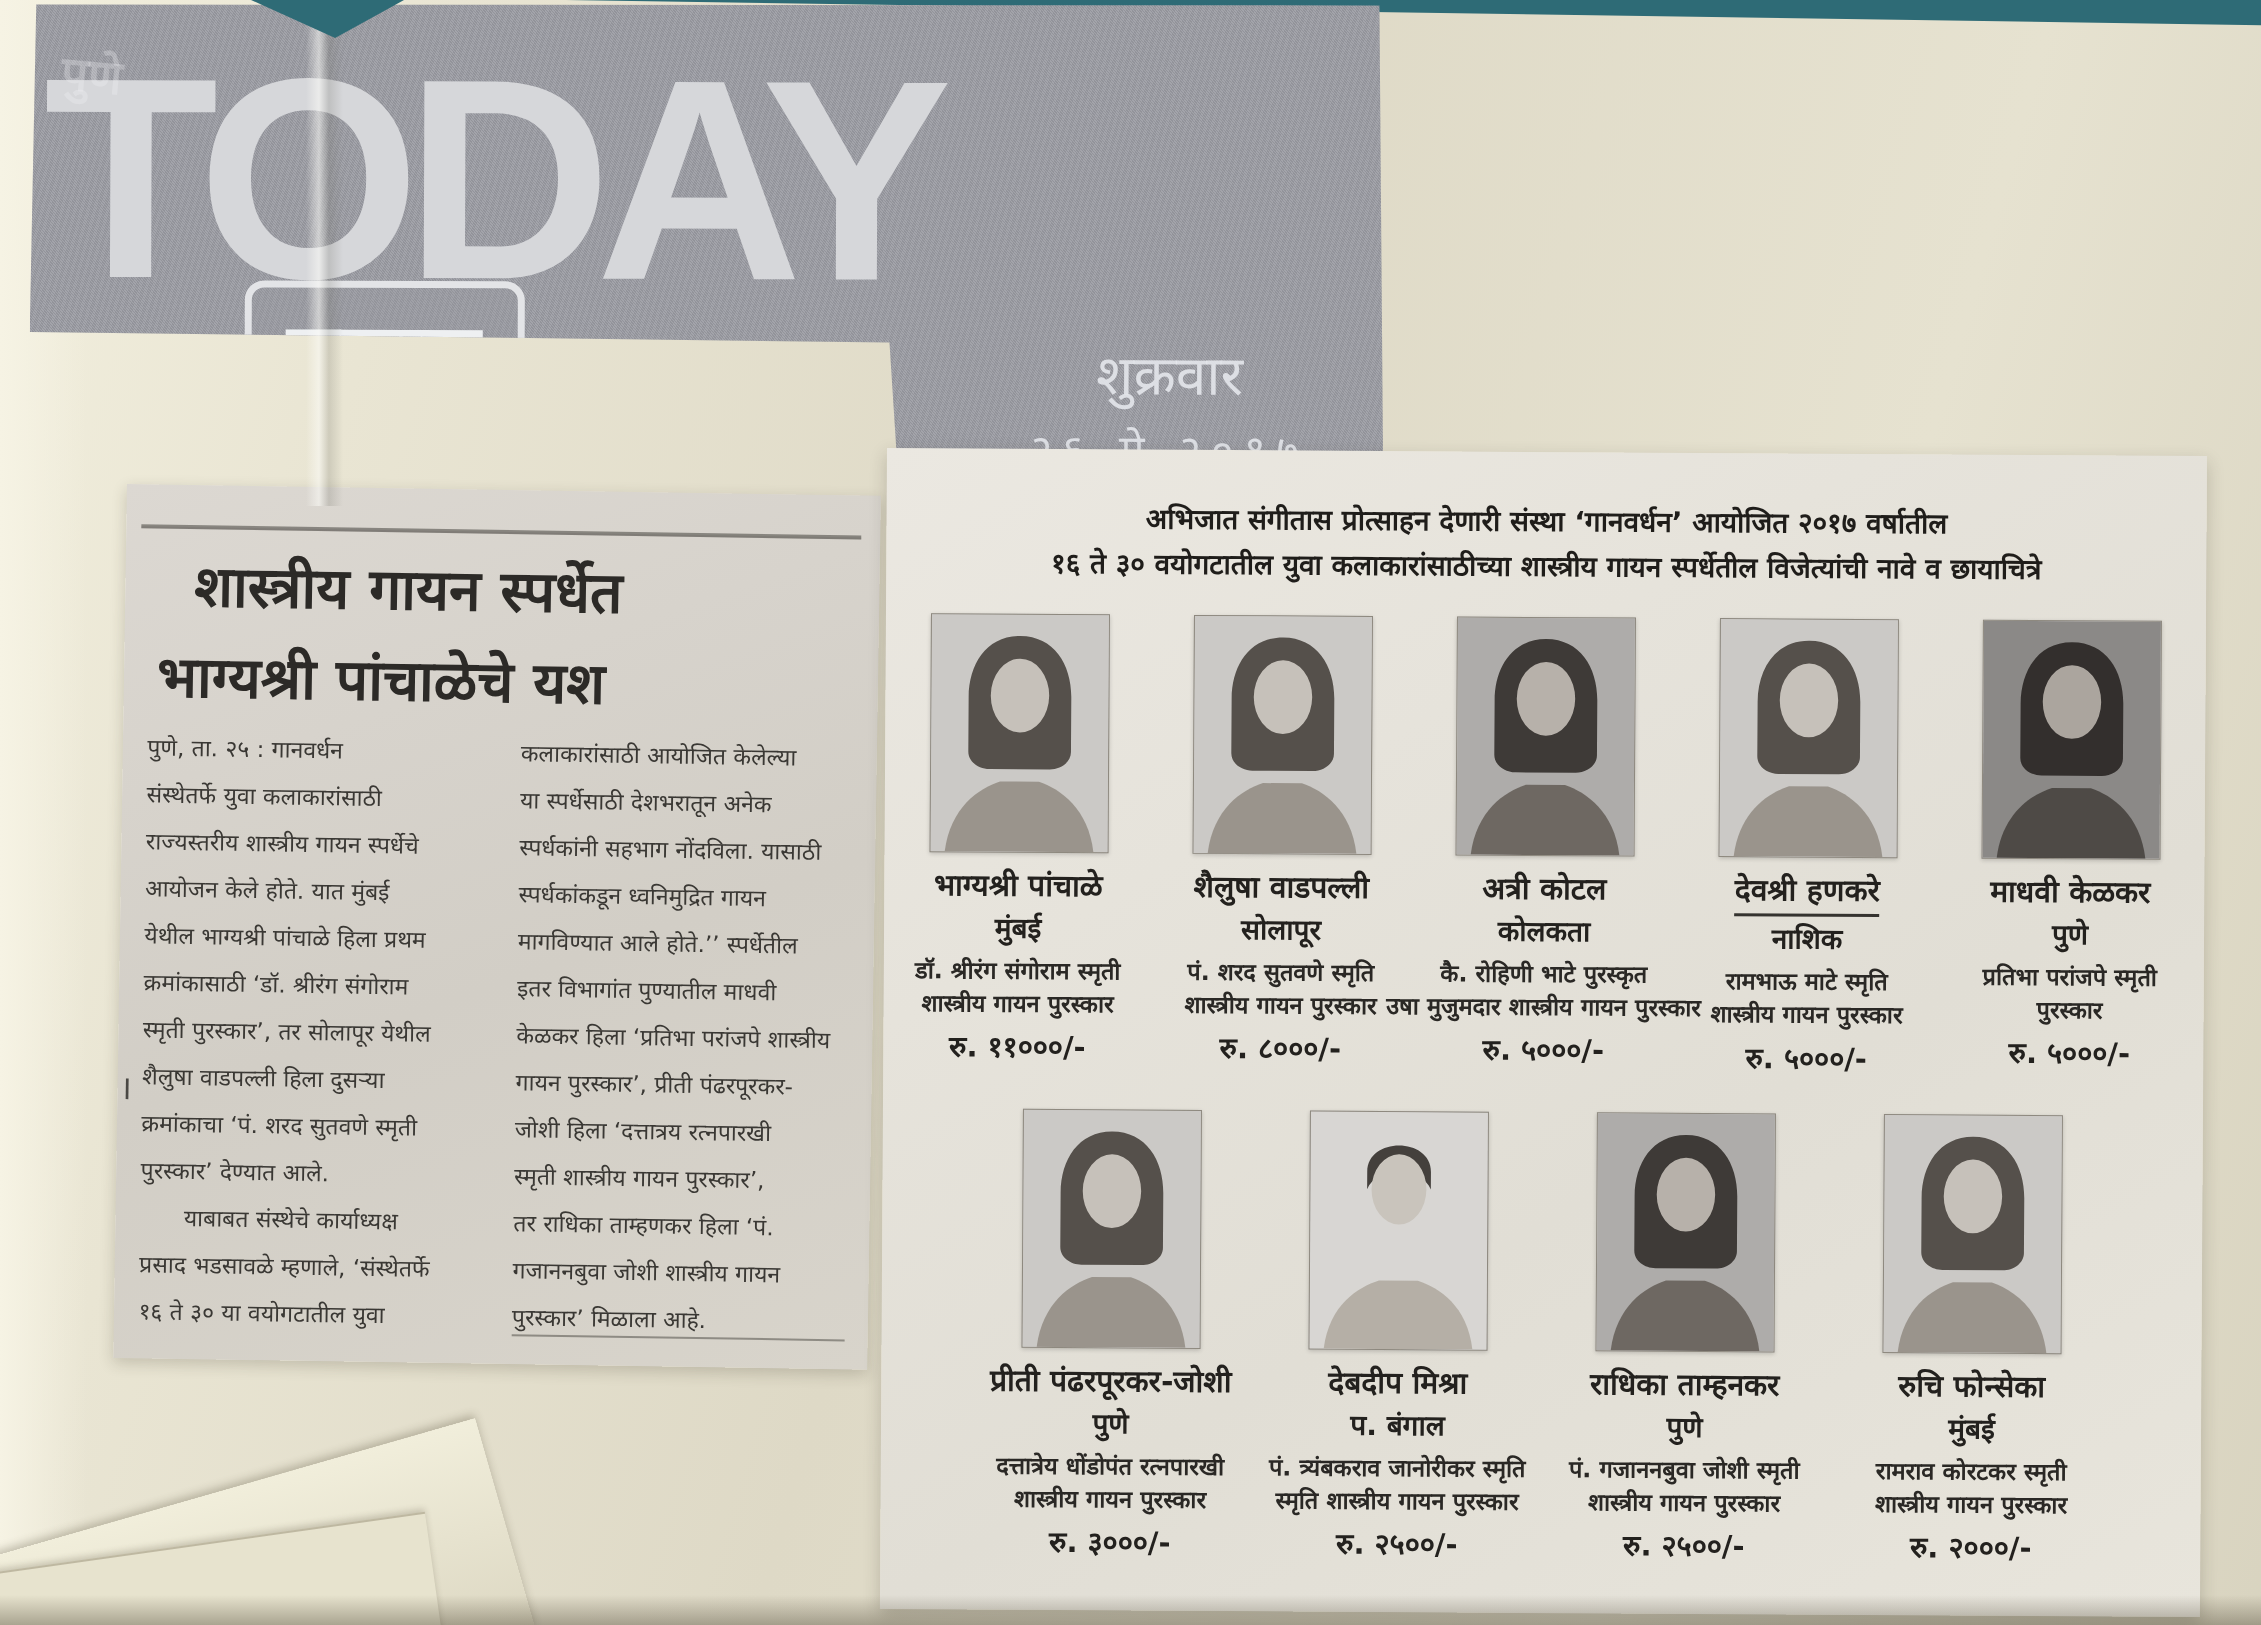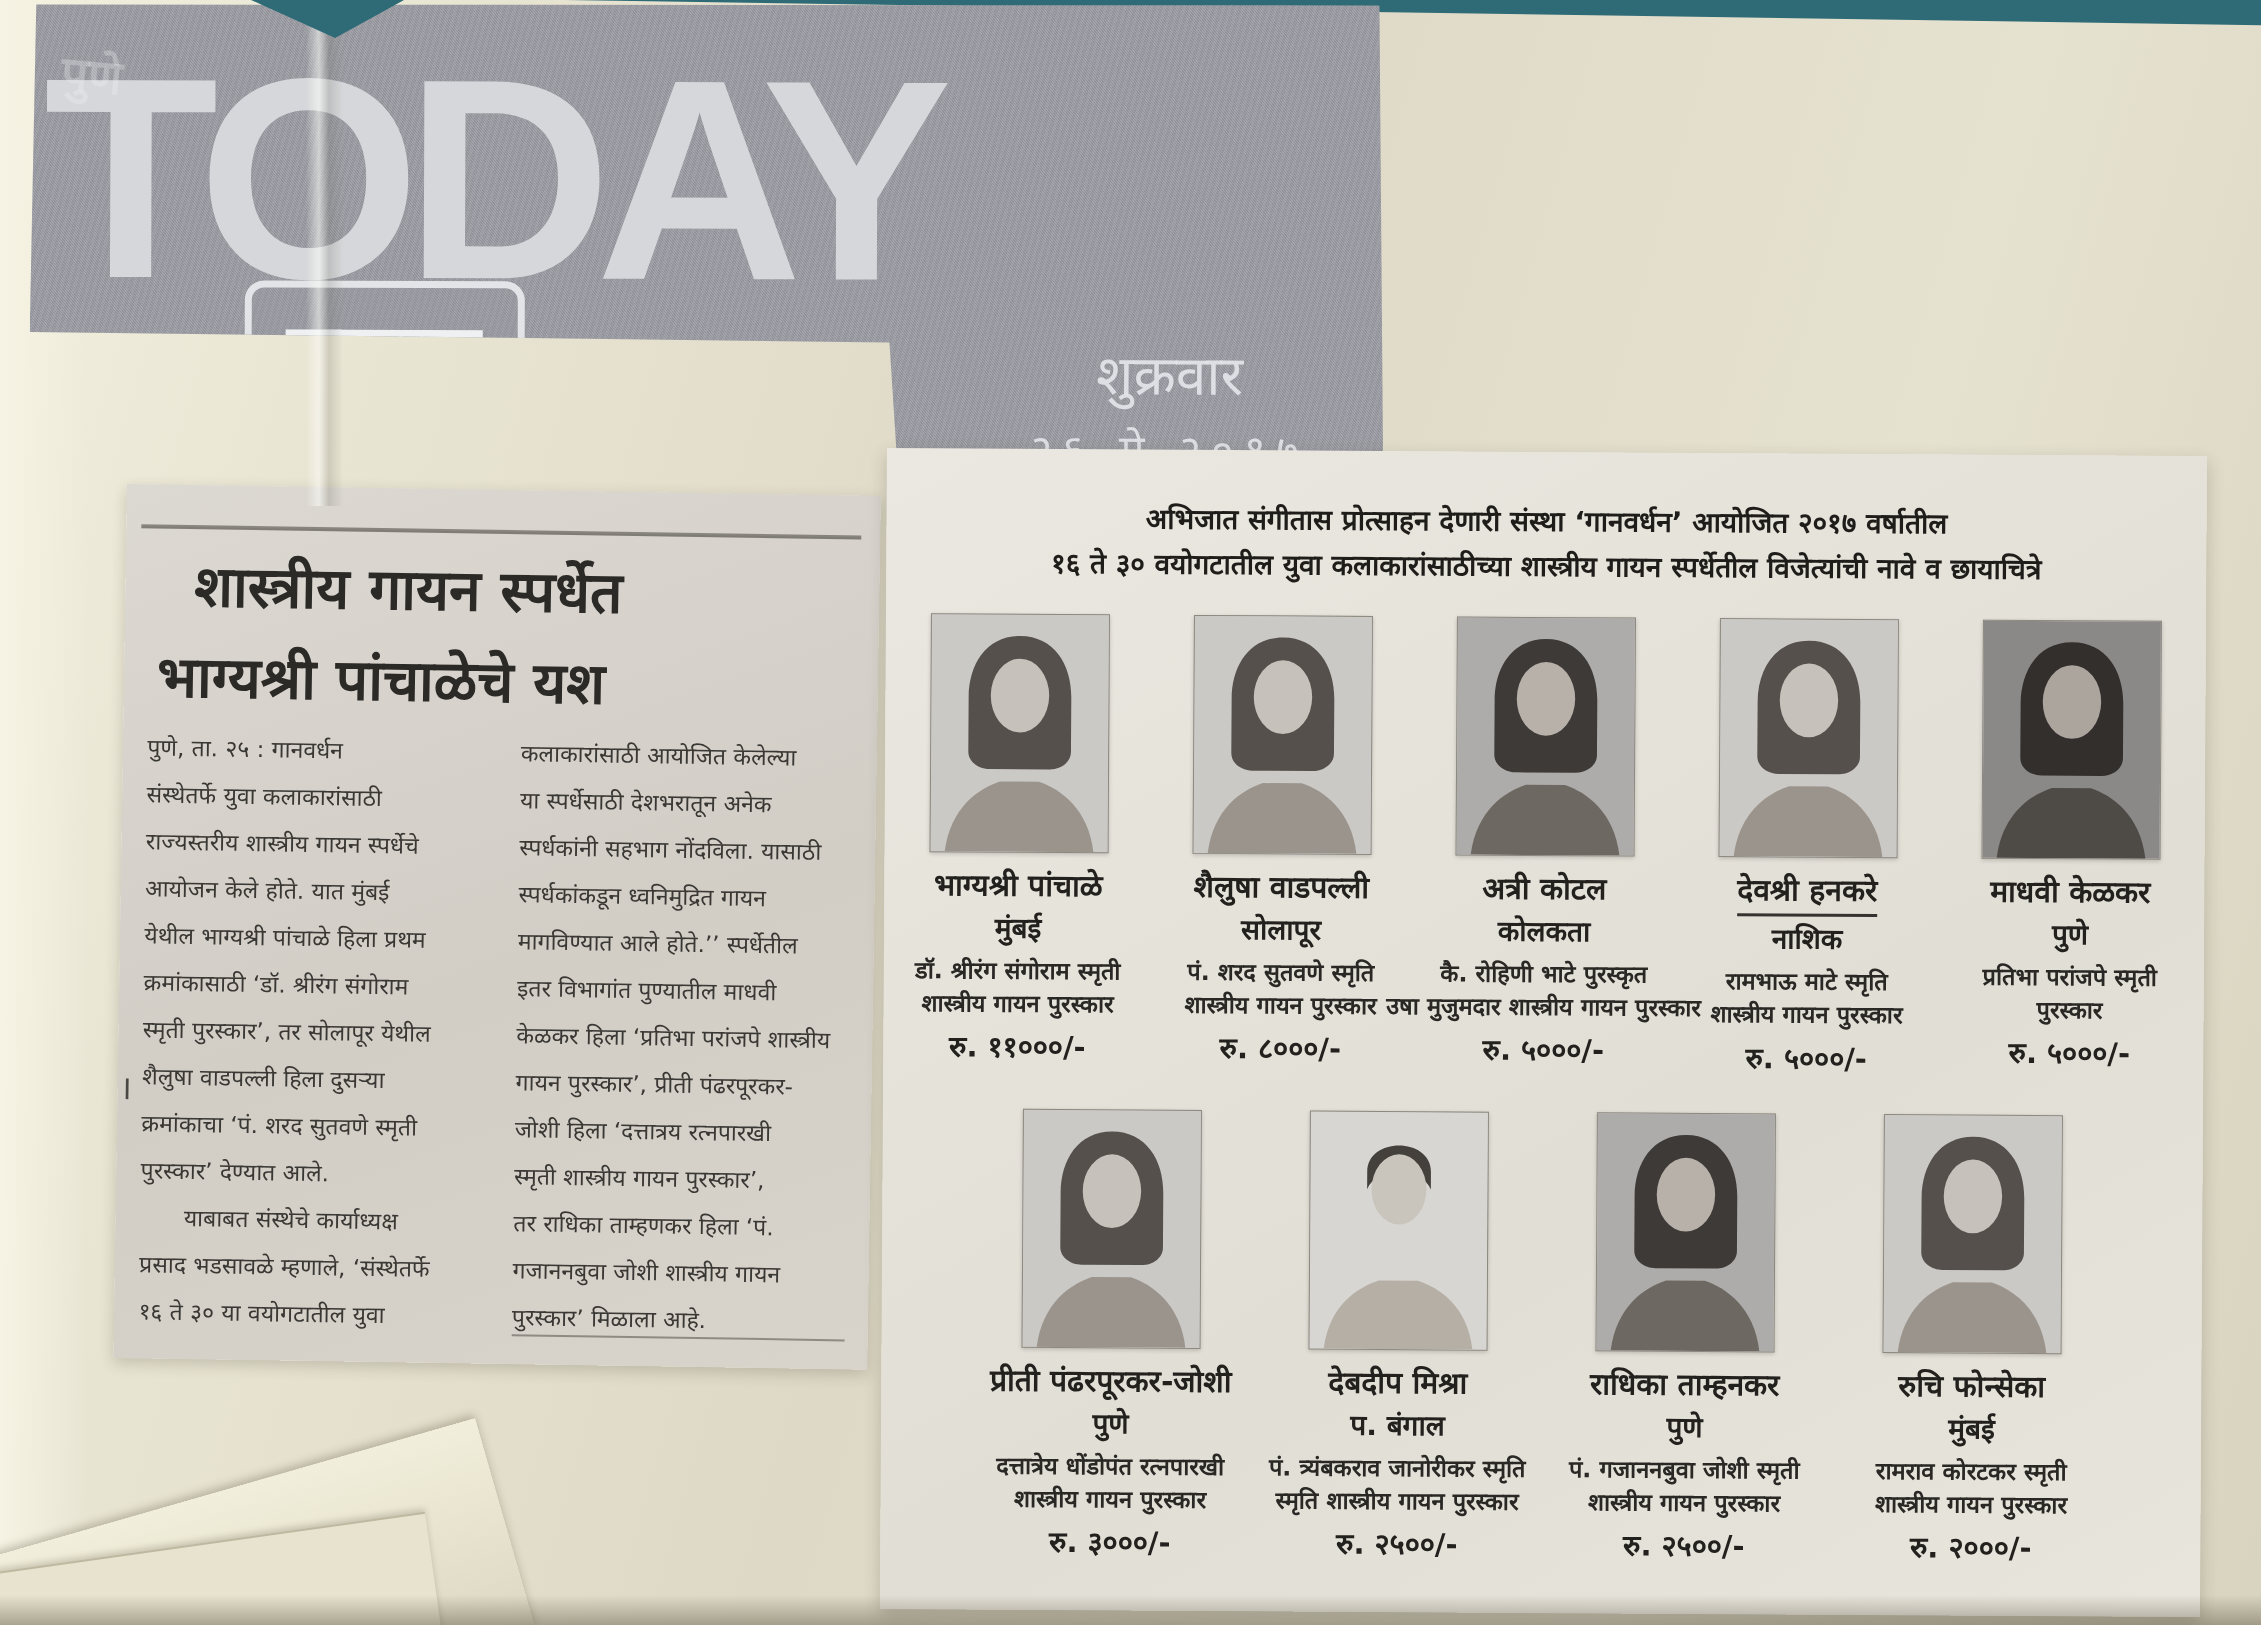--- a/index.html
+++ b/index.html
@@ -248,21 +248,21 @@
     <figure class="cell">
       <div class="photo tone-a">
         <svg viewBox="0 0 100 135" preserveAspectRatio="none">
           <rect class="ph-bg" width="100" height="135"></rect>
           <path class="ph-hair" d="M50 12 C31 12 21 28 21 47 L21 78 C21 84 27 88 33 88 L67 88 C73 88 79 84 79 78 L79 47 C79 28 69 12 50 12 Z"></path>
           <ellipse class="ph-face" cx="50" cy="46" rx="16.5" ry="21"></ellipse>
           <path class="ph-body" d="M8 135 C11 110 27 99 39 95 L61 95 C73 99 89 110 92 135 Z"></path>
         </svg>
       </div>
       <figcaption class="caption">
-        <div class="w-name"><span class="underline">देवश्री हनकरे</span></div>
+        <div class="w-name"><span class="underline">देवश्री हणकरे</span></div>
         <div class="w-city">नाशिक</div>
         <div class="w-award">रामभाऊ माटे स्मृति
 शास्त्रीय गायन पुरस्कार</div>
         <div class="w-amount">रु. ५०००/-</div>
       </figcaption>
     </figure>
 
     <figure class="cell">
       <div class="photo tone-c">
         <svg viewBox="0 0 100 135" preserveAspectRatio="none">

